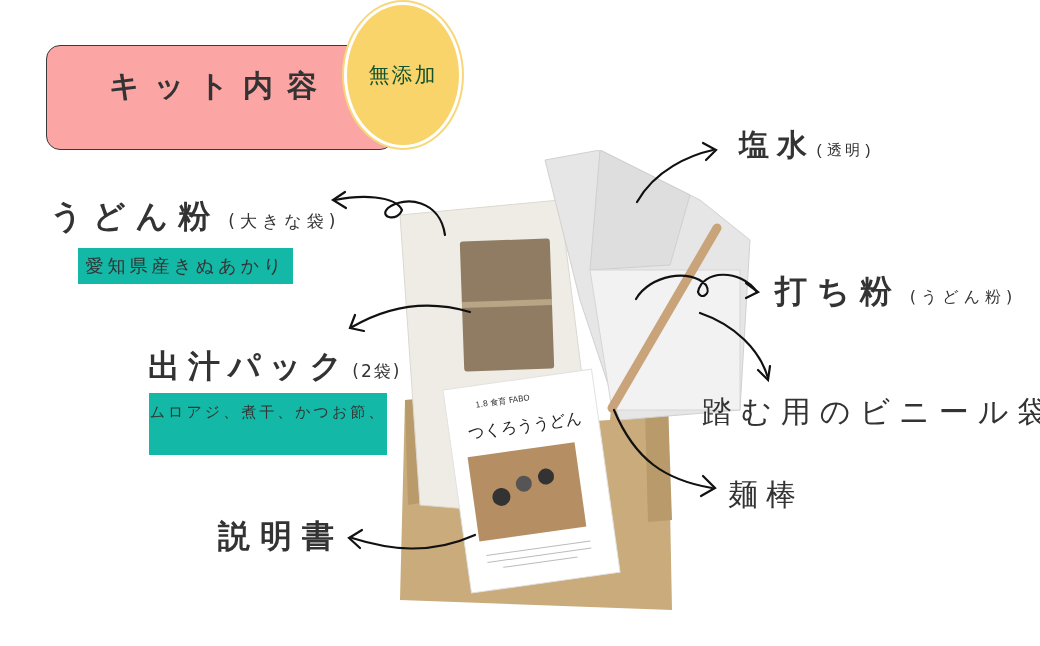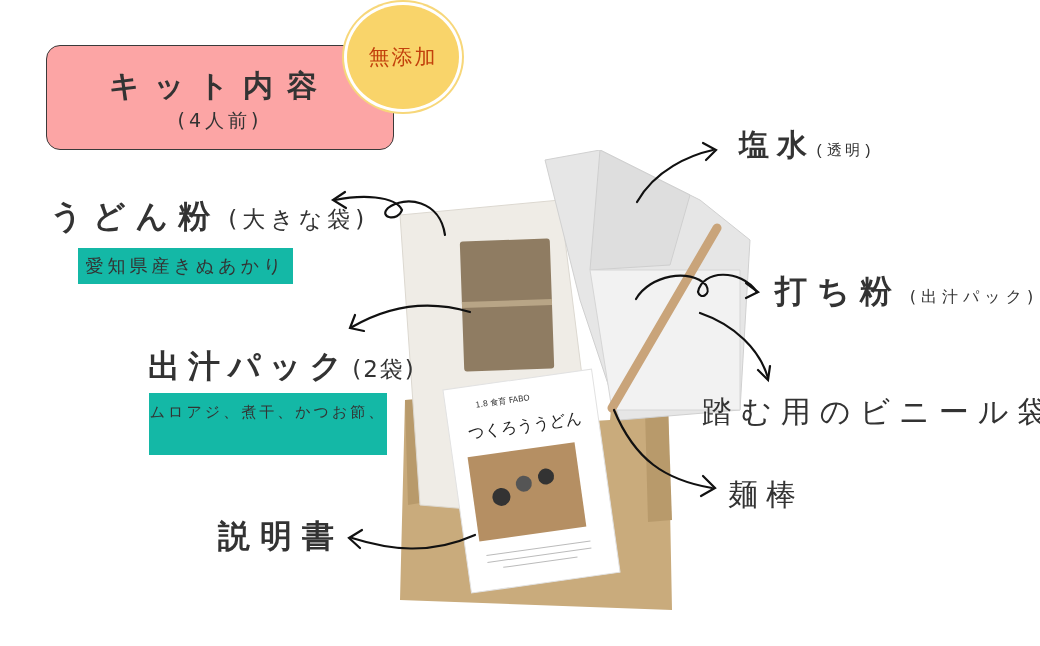--- a/index.html
+++ b/index.html
@@ -1,34 +1,33 @@
 <!DOCTYPE html>
 <html><head>
 <meta charset="utf-8">
 <style>
   html,body{margin:0;padding:0;background:#fff;}
   body{width:1040px;height:646px;position:relative;overflow:hidden;font-family:"DejaVu Sans","Liberation Sans",sans-serif;color:#333;}
   .abs{position:absolute;}
   .title-box{left:46px;top:45px;width:348px;height:105px;border:1.5px solid #3a3a3a;border-radius:14px;box-sizing:border-box;background:#fca5a5;}
   .title-main{left:0;width:100%;top:20px;text-align:center;font-size:30px;letter-spacing:14px;font-weight:bold;color:#333;}
   .title-sub{left:0;width:100%;top:62px;text-align:center;font-size:19px;letter-spacing:4px;color:#333;}
-  .badge{left:347px;top:5px;width:112px;height:104px;border-radius:50%;background:#f9d46a;box-shadow:0 0 0 3px #fff,0 0 0 5px #f7d77a;display:flex;align-items:center;justify-content:center;font-size:21px;letter-spacing:2px;color:#c2410c;}
+  .badge{left:347px;top:5px;width:112px;height:140px;border-radius:50%;background:#f9d46a;box-shadow:0 0 0 3px #fff,0 0 0 5px #f7d77a;display:flex;align-items:center;justify-content:center;font-size:21px;letter-spacing:2px;color:#14532d;}
   .label{font-weight:bold;color:#333;white-space:nowrap;}
-  .label .sub{font-weight:normal;font-size:23px;letter-spacing:5px;margin-left:8px;}
+  .label .sub{font-weight:normal;font-size:17px;letter-spacing:5px;margin-left:8px;}
   .tag{background:#14b8a6;color:#333;white-space:nowrap;}
   
   .photo{left:395px;top:150px;width:370px;height:470px;}
   .arrows{left:0;top:0;width:1040px;height:646px;pointer-events:none;}
 </style>
 </head>
 <body>
 
 <div class="abs title-box">
   <div class="abs title-main">キット内容</div>
-  <div class="abs title-sub">(4人前)</div>
 </div>
 <div class="abs badge">
   <span>無添加</span>
 </div>
 
 <svg class="abs photo" viewBox="395 150 370 470" width="370" height="470">
 
   <polygon points="405,400 440,398 440,430 610,420 612,398 668,404 672,610 400,600" fill="#c9ab7c"></polygon>
   <polygon points="405,400 440,398 438,500 408,505" fill="#b89a6b"></polygon>
   <polygon points="645,410 668,404 672,520 648,522" fill="#b89a6b"></polygon>
@@ -96,21 +95,21 @@
 
 <div class="abs label" style="left:218px;top:515px;font-size:32px;letter-spacing:10px;">
   <span>説明書</span>
 </div>
 
 <div class="abs label" style="left:739px;top:125px;font-size:30px;letter-spacing:8px;">
   <span>塩水</span><span class="sub" style="font-size:15px;letter-spacing:3px;margin-left:0;font-family:Liberation Mono, monospace;">(透明)</span>
 </div>
 
 <div class="abs label" style="left:775px;top:270px;font-size:32px;letter-spacing:10px;">
-  <span>打ち粉</span><span class="sub" style="font-size:16px;letter-spacing:5px;">(出汁パック)</span>
+  <span>打ち粉</span><span class="sub" style="font-size:16px;letter-spacing:5px;">(うどん粉)</span>
 </div>
 
 <div class="abs label" style="left:702px;top:392px;font-size:30px;letter-spacing:9px;font-weight:normal;">
   <span>踏む用のビニール袋</span>
 </div>
 
 <div class="abs label" style="left:728px;top:475px;font-size:30px;letter-spacing:8px;font-weight:normal;text-align:center;">
   <span>麺棒</span>
 </div>
 

